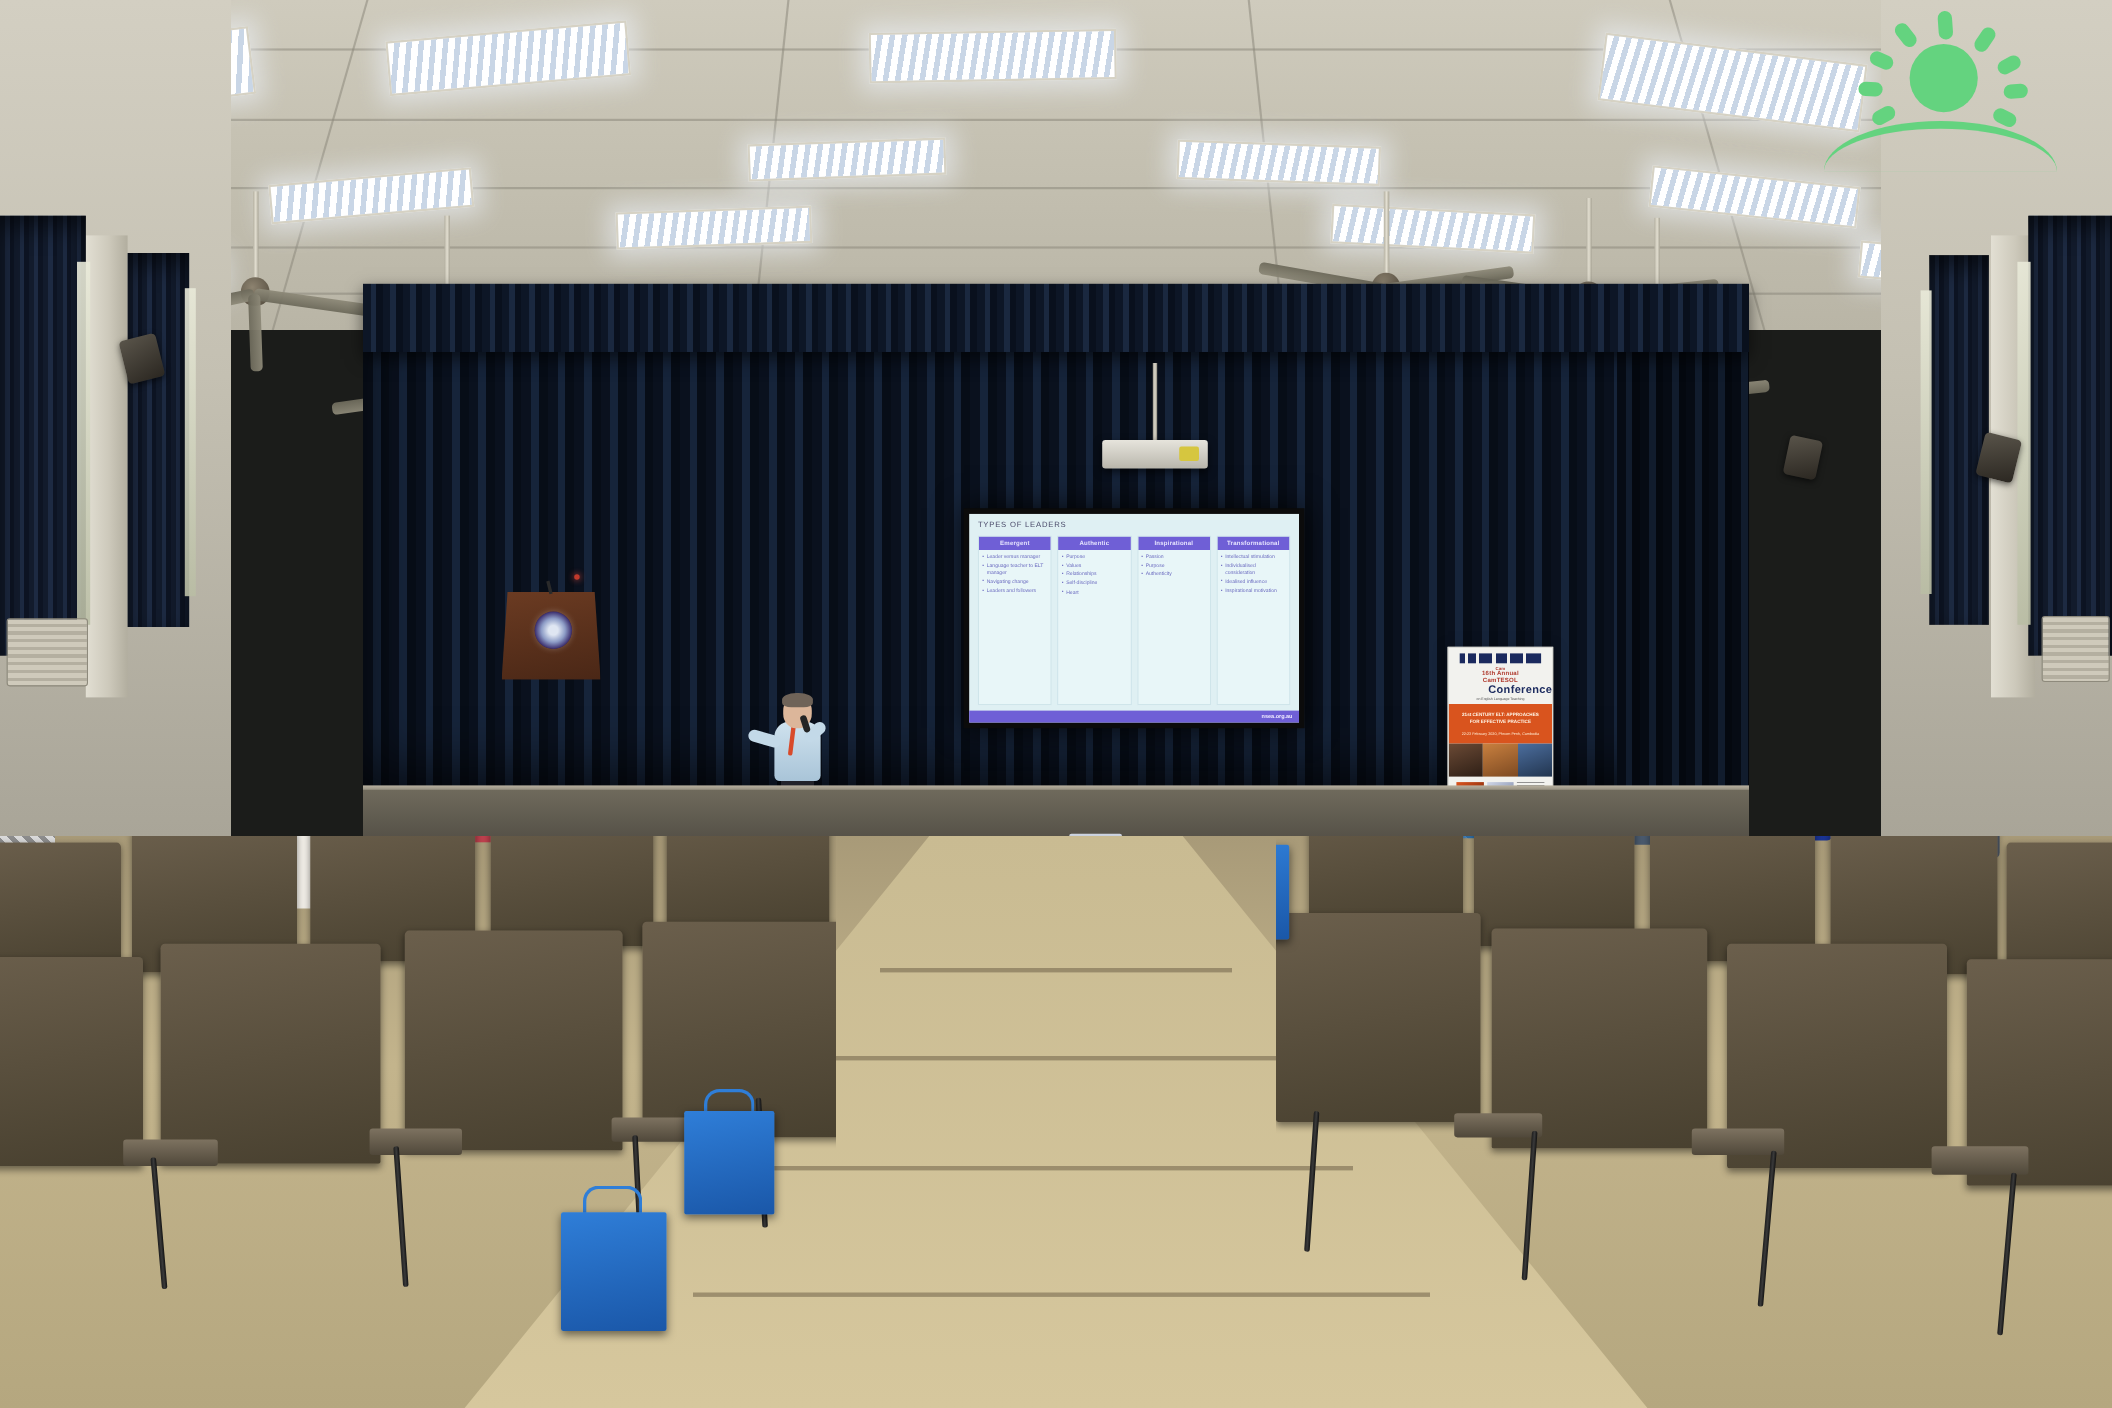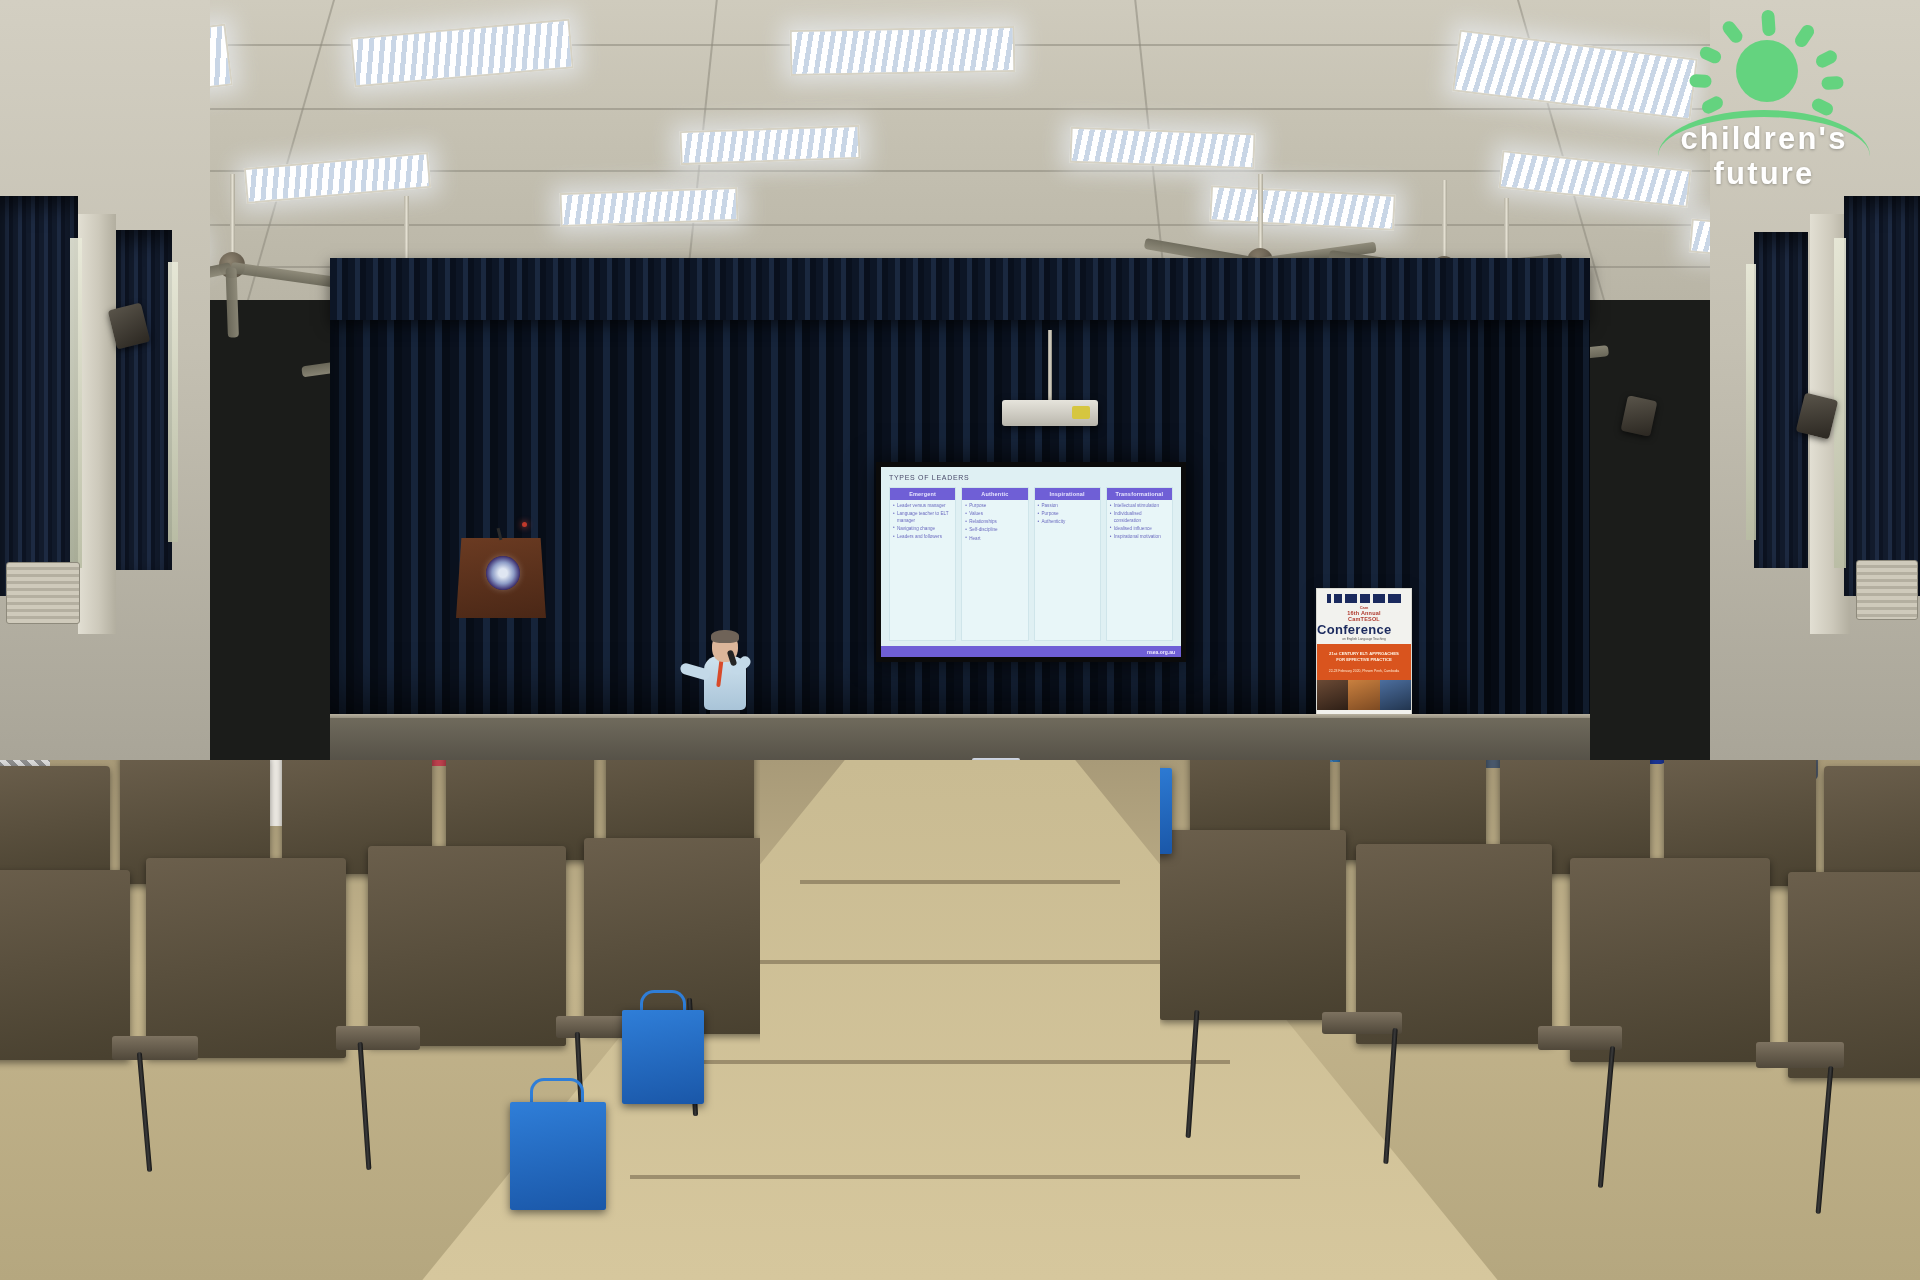--- a/index.html
+++ b/index.html
@@ -210,21 +210,21 @@
       linear-gradient(90deg,
         #1b2a5e 0 6%, transparent 6% 10%,
         #1b2a5e 10% 20%, transparent 20% 24%,
         #1b2a5e 24% 40%, transparent 40% 44%,
         #1b2a5e 44% 58%, transparent 58% 62%,
         #1b2a5e 62% 78%, transparent 78% 82%,
         #1b2a5e 82% 100%);
   }
   .banner-t1 { font-size:4px; color:#b03a2e; text-align:center; font-weight:bold; }
   .banner-t2 { font-size:5.5px; color:#b03a2e; text-align:center; font-weight:bold; letter-spacing:.2px; }
-  .banner-t3 { font-size:13px; color:#1b2a5e; text-align:left; font-weight:bold; letter-spacing:.3px; }
+  .banner-t3 { font-size:10px; color:#1b2a5e; text-align:right; font-weight:bold; letter-spacing:.3px; }
   .banner-t4 { font-size:3.2px; color:#555; text-align:center; margin-bottom:3px; }
   .banner-orange {
     background:#d9541e; padding:7px 4px; text-align:center;
   }
   .banner-o1 { font-size:4.2px; color:#fff7e8; font-weight:bold; line-height:1.5; }
   .banner-o2 { font-size:3.4px; color:#ffe9cf; margin-top:5px; }
   .banner-photos { display:flex; height:30px; }
   .bp { flex:1; }
   .bp1 { background:linear-gradient(160deg,#6b4a35,#2e1f16); }
   .bp2 { background:linear-gradient(160deg,#c9803f,#7d4a22); }
@@ -722,20 +722,16 @@
     <div class="ray" style="left:118px;top:-4px;width:13px;height:26px;transform:rotate(-4deg);"></div>
     <div class="ray" style="left:82px;top:6px;width:13px;height:24px;transform:rotate(-38deg);"></div>
     <div class="ray" style="left:60px;top:30px;width:13px;height:22px;transform:rotate(-66deg);"></div>
     <div class="ray" style="left:50px;top:56px;width:13px;height:22px;transform:rotate(-88deg);"></div>
     <div class="ray" style="left:62px;top:80px;width:13px;height:22px;transform:rotate(-118deg);"></div>
     <div class="ray" style="left:154px;top:10px;width:13px;height:24px;transform:rotate(34deg);"></div>
     <div class="ray" style="left:176px;top:34px;width:13px;height:22px;transform:rotate(62deg);"></div>
     <div class="ray" style="left:182px;top:58px;width:13px;height:22px;transform:rotate(86deg);"></div>
     <div class="ray" style="left:172px;top:82px;width:13px;height:22px;transform:rotate(116deg);"></div>
     <div class="sun-arc"></div>
-    <div class="logo-text">
-      <div>children's</div>
-      <div>future</div>
-    </div>
   </div>
 
 
 </div>
 
 </body></html>

